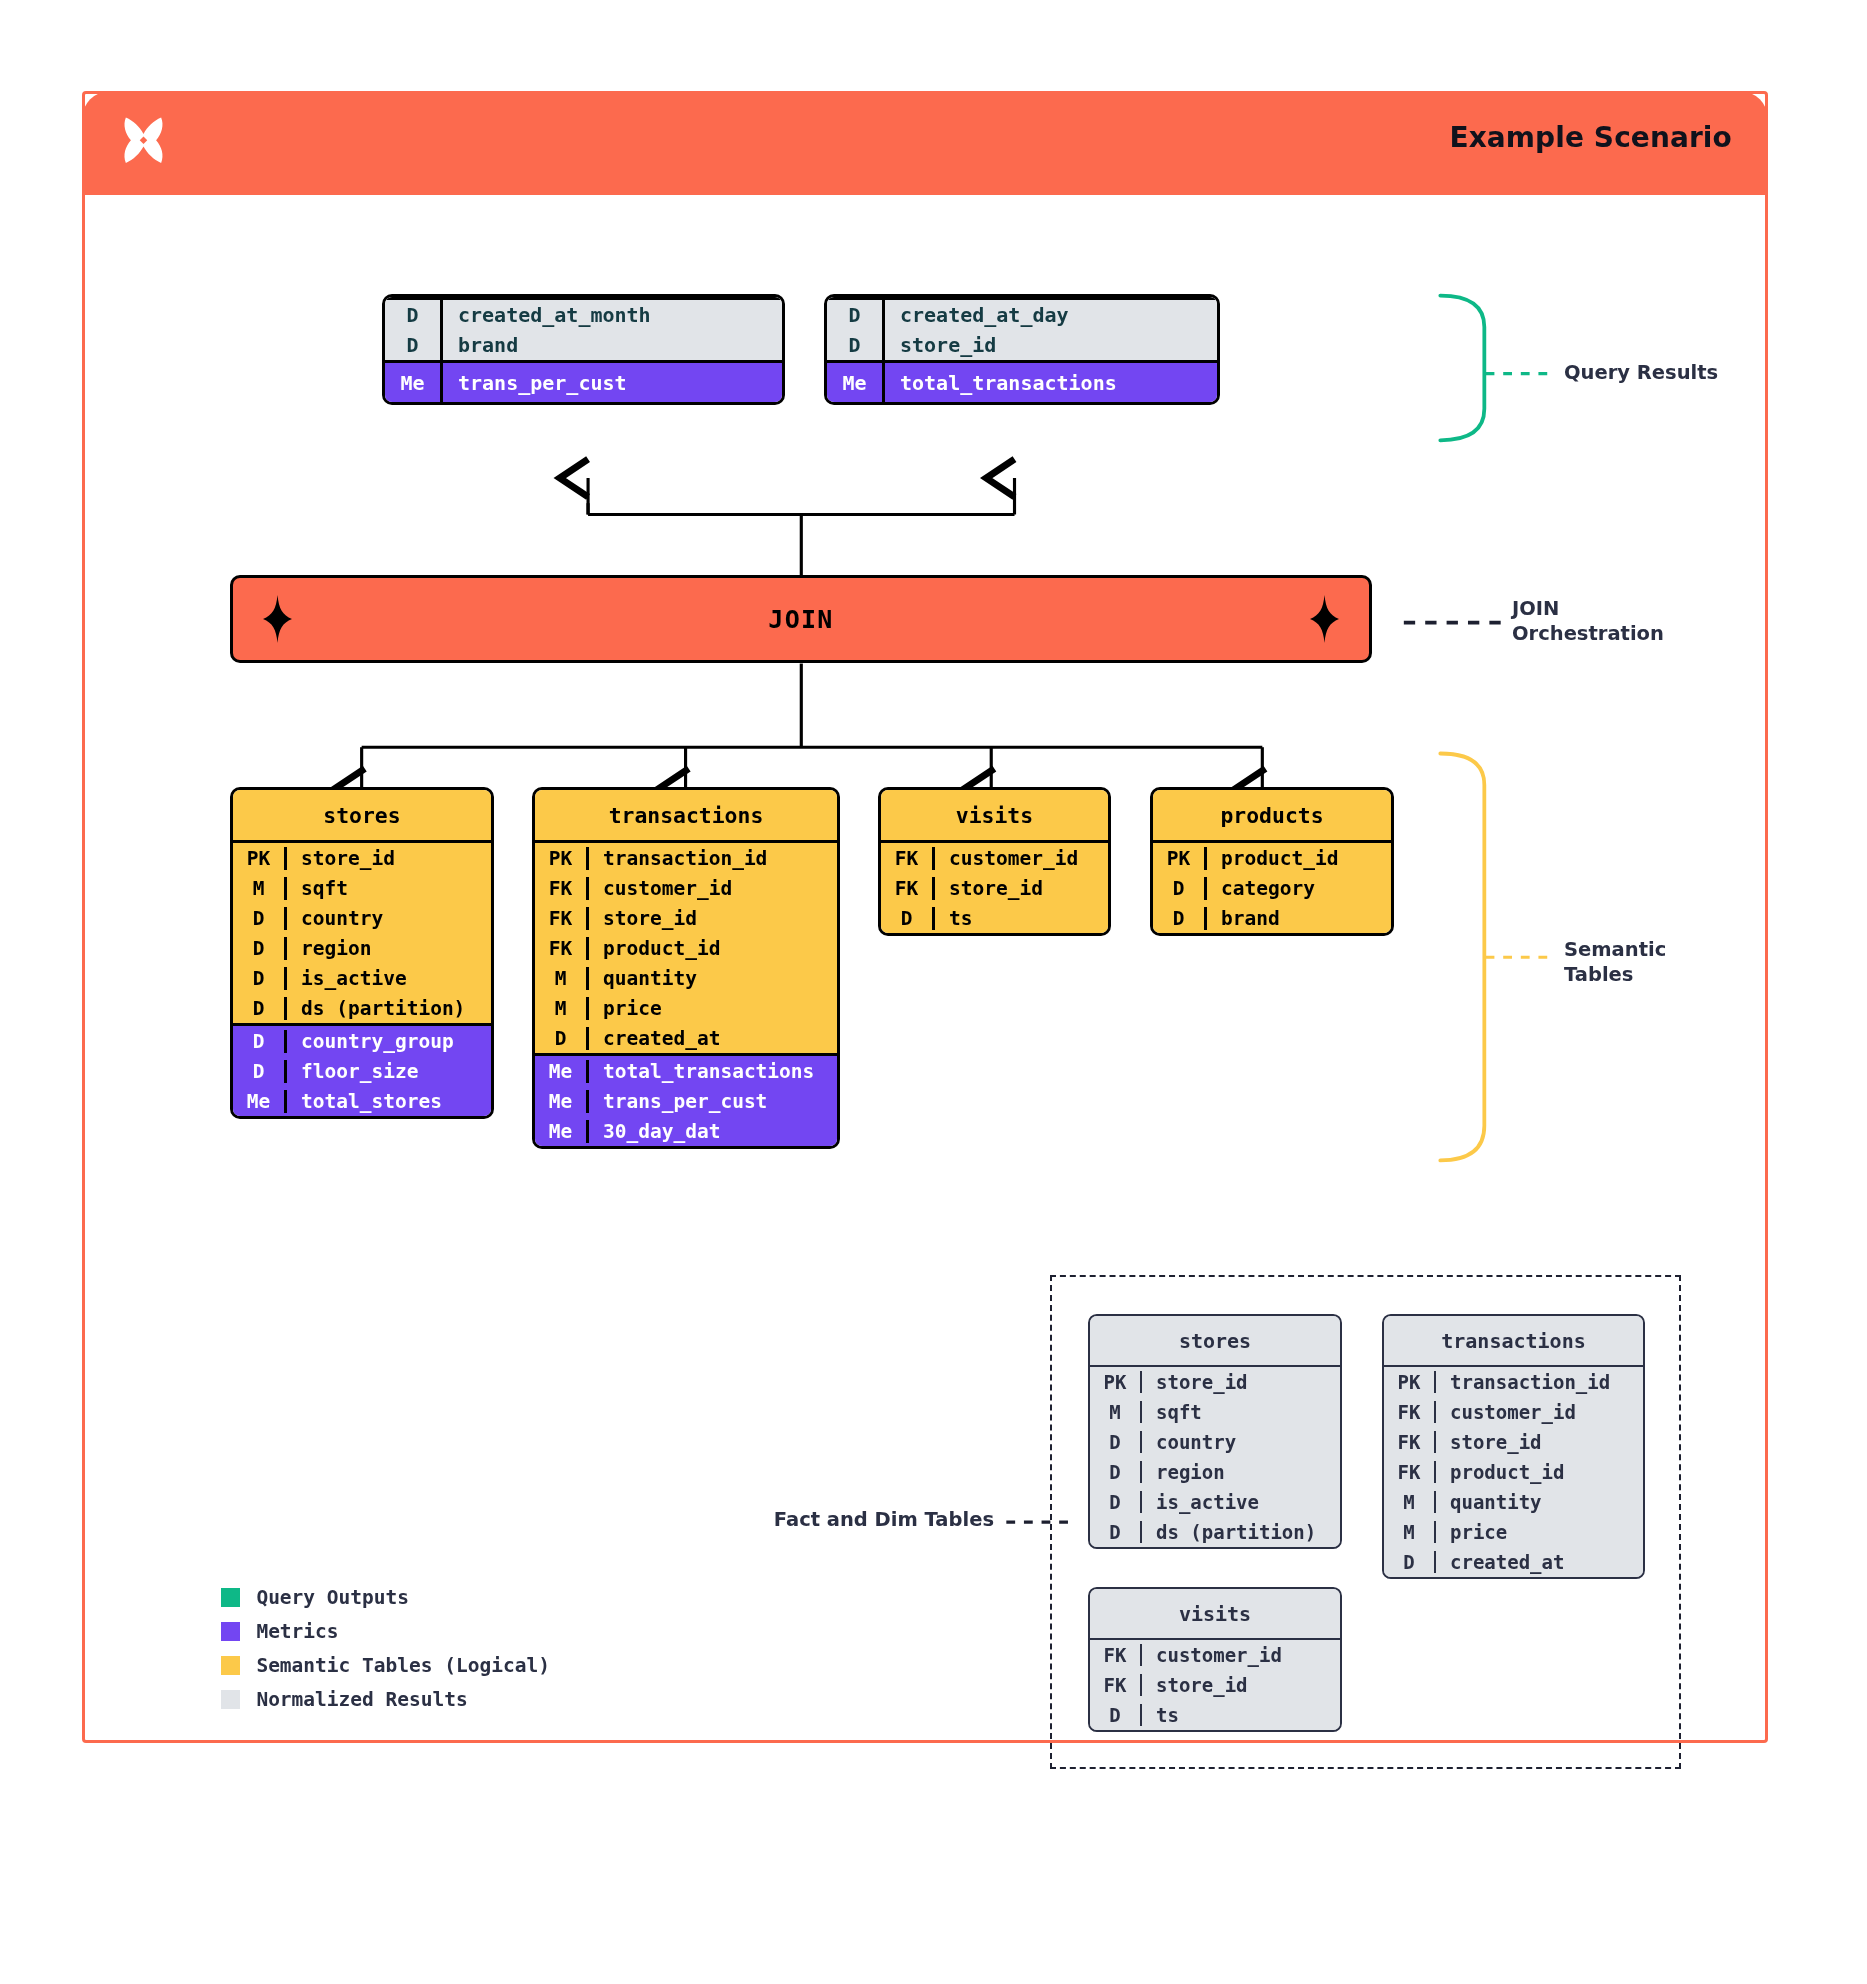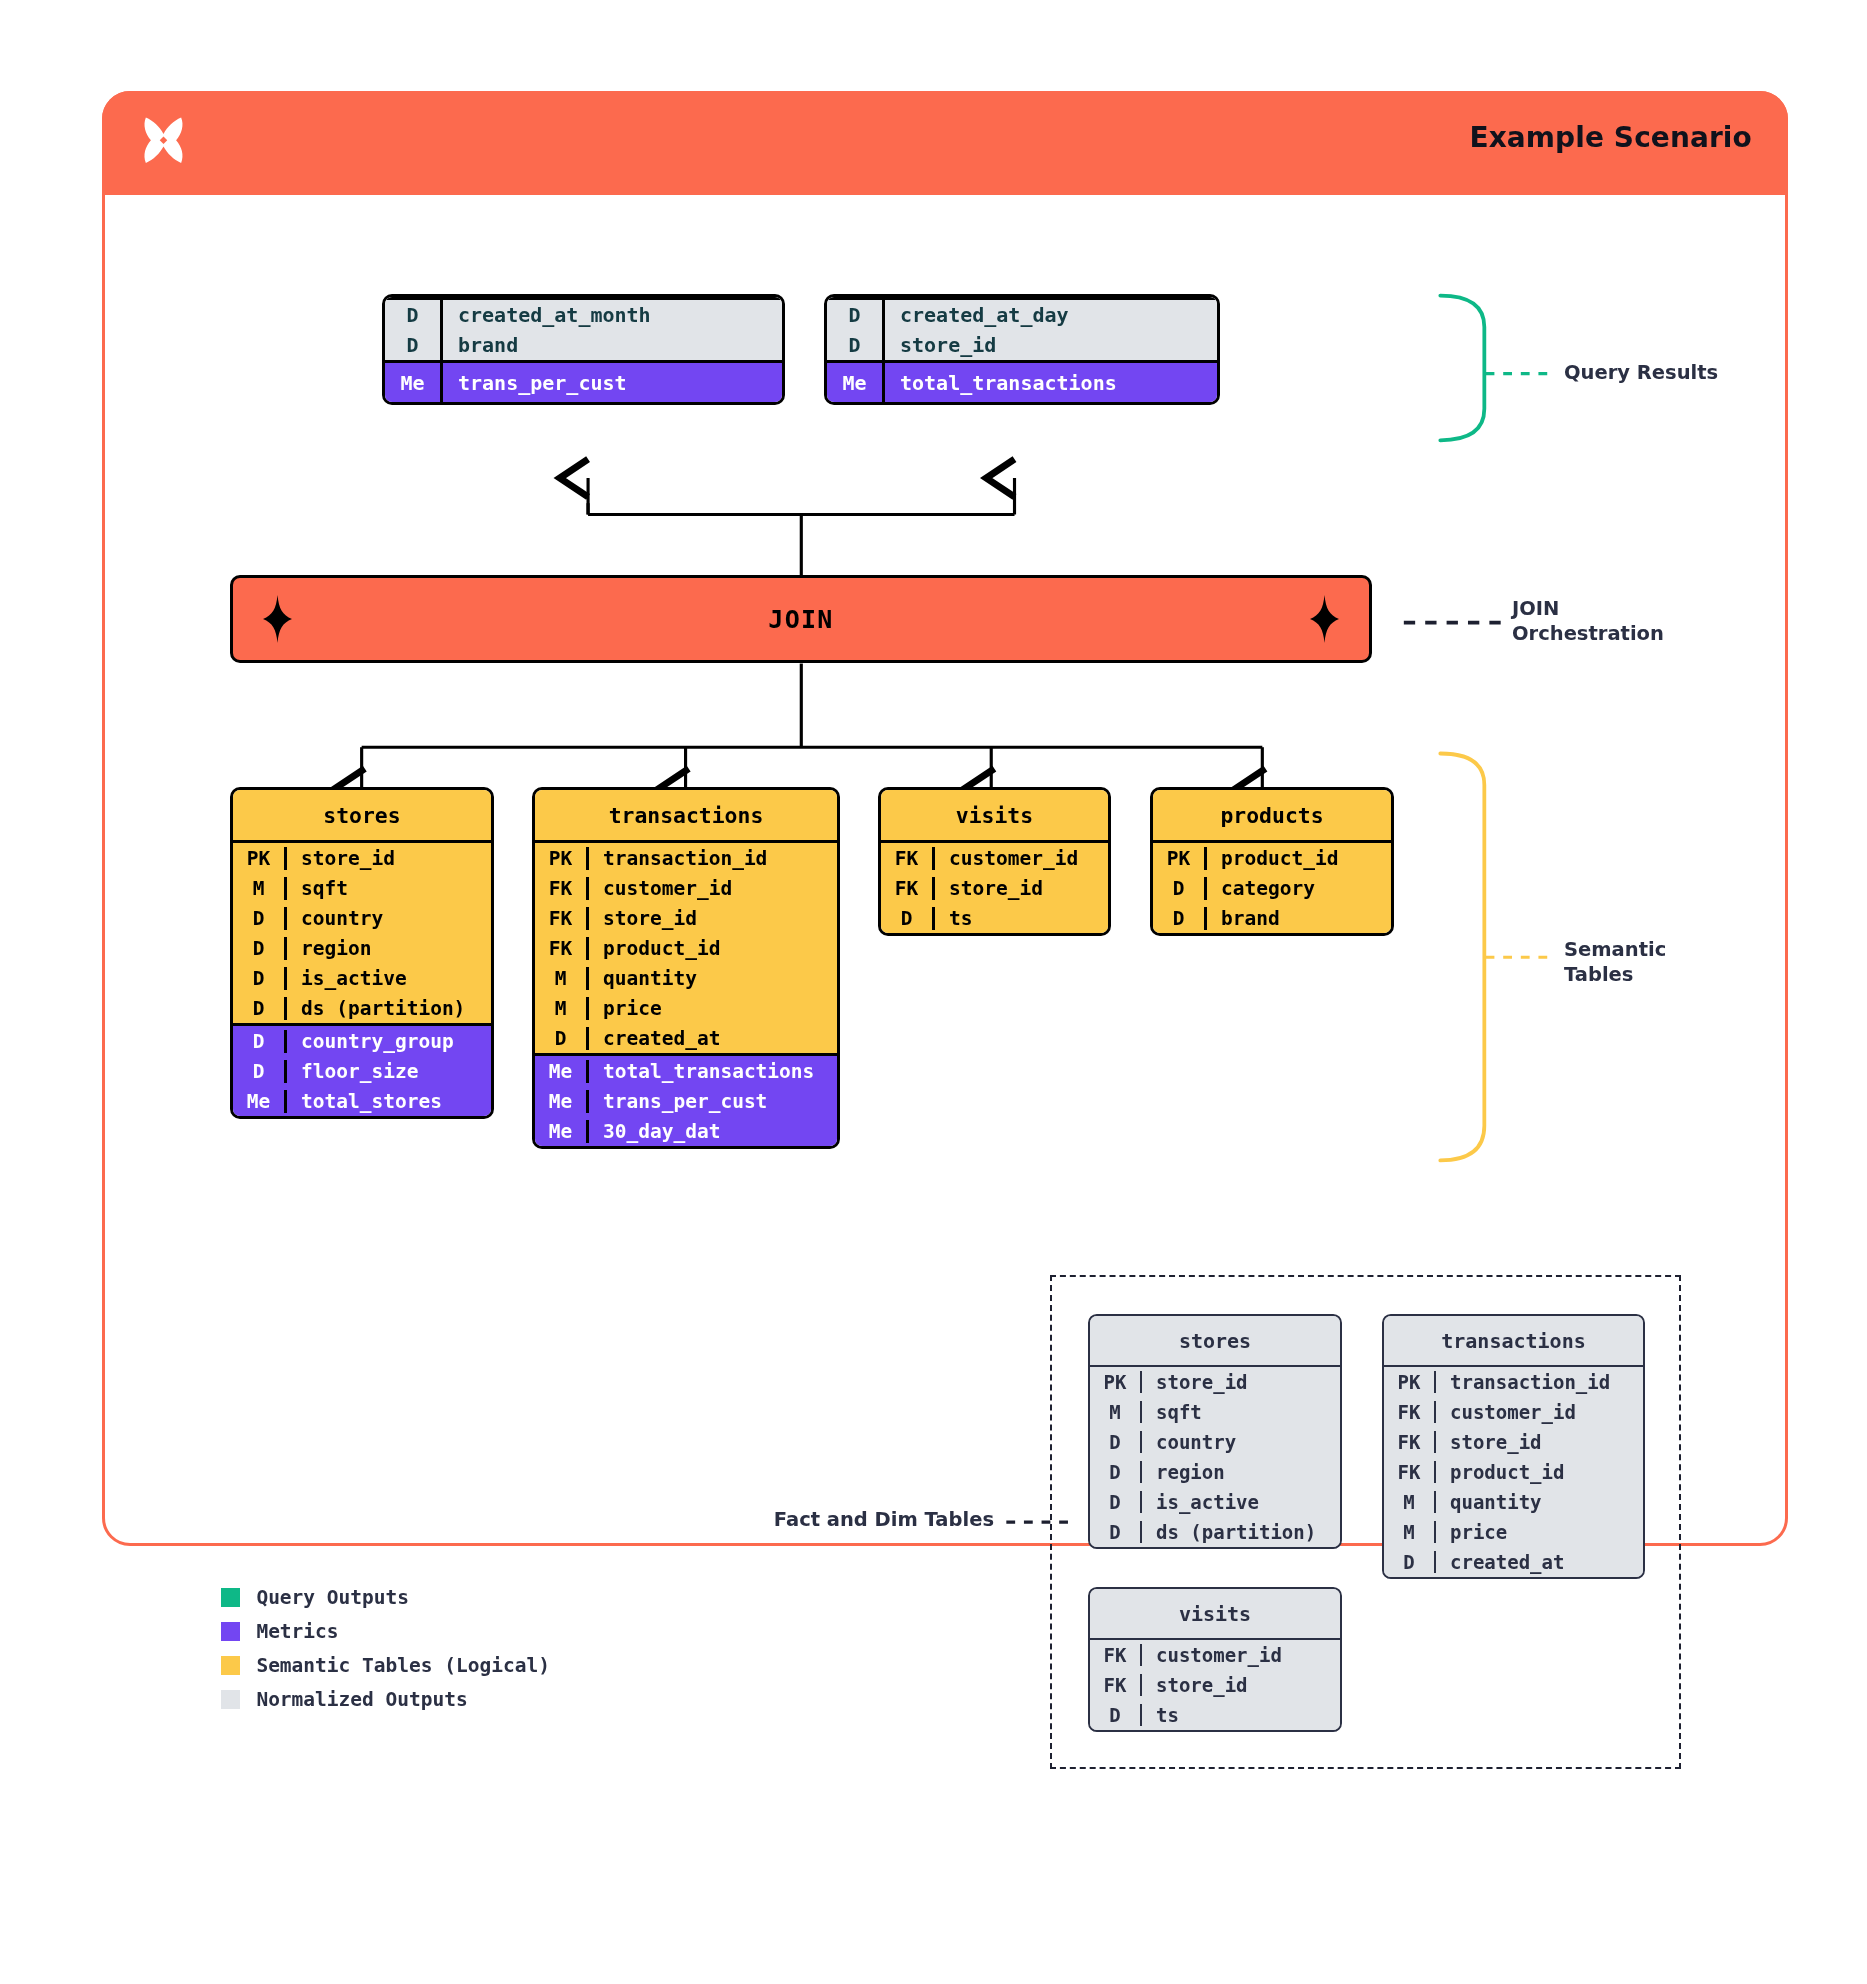--- a/index.html
+++ b/index.html
@@ -11,24 +11,24 @@
   #canvas {
     position: relative;
     width: 1868px; height: 1985px;
     background: #ffffff;
     overflow: hidden;
   }
 
   
   .card {
     position: absolute;
-    left: 102px; top: 91px;
-    width: 1686px; height: 1455px;
+    left: 82px; top: 91px;
+    width: 1686px; height: 1652px;
     border: 3.1px solid #FC6A4E;
-    border-radius: 28px;
+    border-radius: 4px;
     background: #ffffff;
   }
   .card-header {
     position: absolute;
     left: -3.1px; top: -3.1px;
     width: 1686px; height: 104px;
     background: #FC6A4E;
     border-radius: 28px 28px 0 0;
   }
   .logo {
@@ -481,18 +481,18 @@
     <div class="legend-row">
       <span class="sw" id="sw1" style="background: rgb(115, 70, 242);"></span>
       <span class="legend-lbl">Metrics</span>
     </div>
     <div class="legend-row">
       <span class="sw" id="sw2" style="background: rgb(252, 201, 73);"></span>
       <span class="legend-lbl">Semantic Tables (Logical)</span>
     </div>
     <div class="legend-row">
       <span class="sw" id="sw3" style="background: rgb(225, 228, 232);"></span>
-      <span class="legend-lbl">Normalized Outputs</span>
+      <span class="legend-lbl">Normalized Results</span>
     </div>
   </div>
 
 </div>
 
 
 </body></html>

